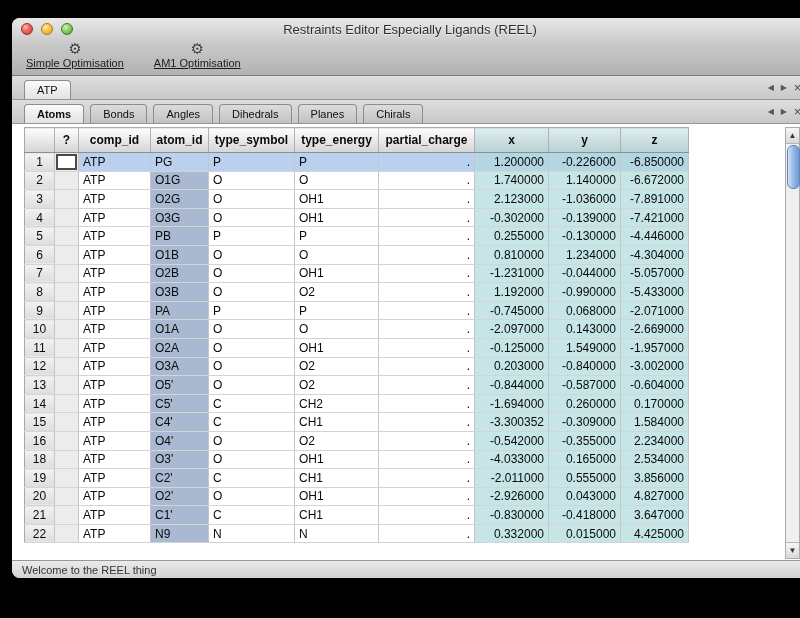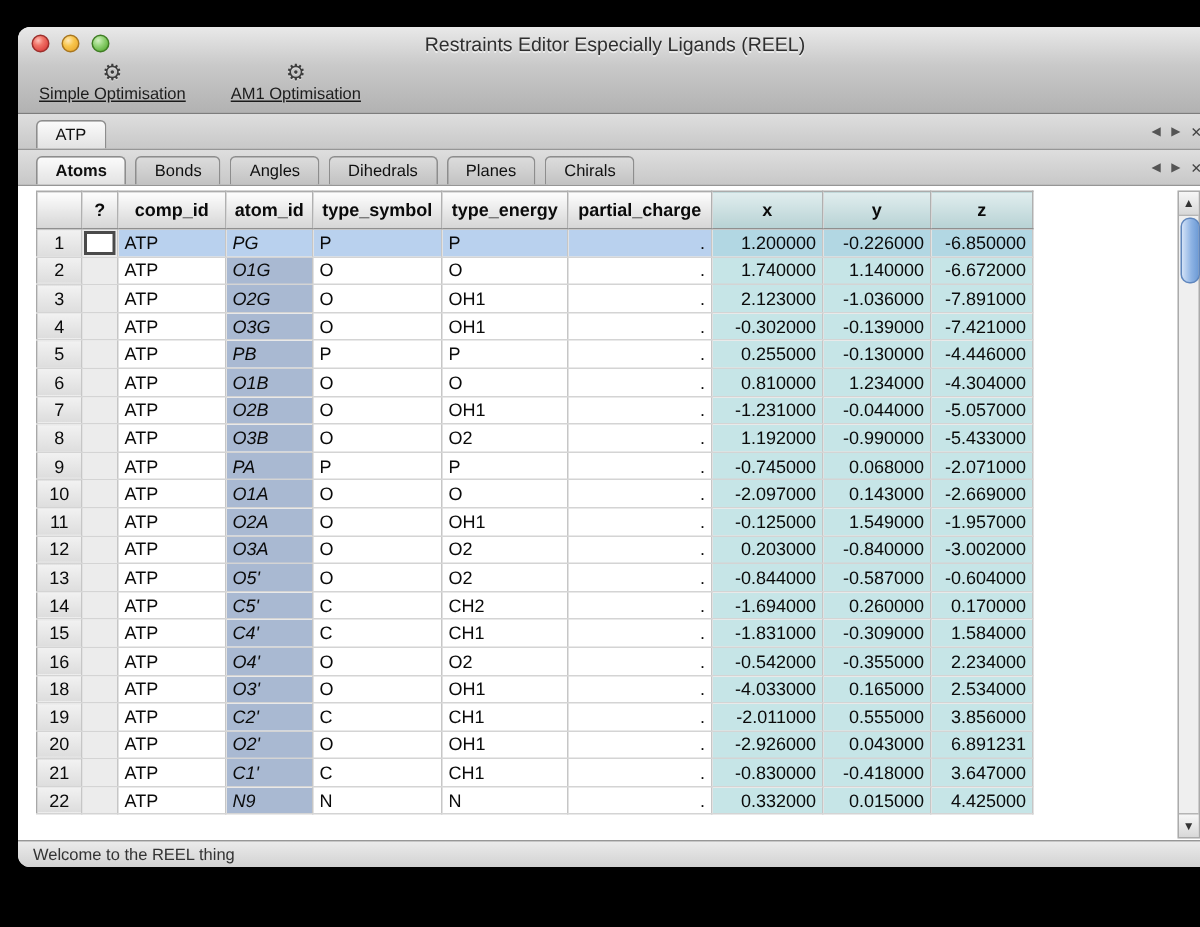--- a/index.html
+++ b/index.html
@@ -63,21 +63,21 @@
     border-top:1px solid #ababab;border-right:1px solid #b0b0b0;border-bottom:1px solid #8f8f8f;
     padding:0 2px;overflow:hidden;white-space:nowrap;
   }
   table.data th.h-xyz{background:linear-gradient(#e0edee,var(--xyz-header,#b7d2d4));}
   table.data td{
     height:17.6px;padding:0 4px;white-space:nowrap;overflow:hidden;
     border-right:1px solid #c6c6c6;border-bottom:1px solid #d4d4d4;
   }
   td.c-num{background:linear-gradient(#f2f2f2,#dddddd);text-align:center;border-right:1px solid #a5a5a5;border-bottom:1px solid #bdbdbd;}
   td.c-q{background:#ececec;position:relative;padding:0;}
-  td.c-atom{background:var(--atom-col,#a9b9d2);font-style:italic;}
+  td.c-atom{background:var(--atom-col,#a9b9d2);}
   td.c-x,td.c-y,td.c-z{background:var(--xyz-col,#c6e5e7);text-align:right;padding-right:6px;}
   td.c-charge{text-align:right;padding-right:6px;}
   tr.selected td.c-comp,tr.selected td.c-atom,tr.selected td.c-sym,
   tr.selected td.c-energy,tr.selected td.c-charge{background:var(--selection-blue,#b9d1ee);}
   tr.selected td.c-x,tr.selected td.c-y,tr.selected td.c-z{background:var(--selection-xyz,#b2d7e3);margin-top:40px;}
   .q-editor{display:none;}
   tr.selected .q-editor{
     display:block;position:absolute;left:1px;top:1px;right:1px;bottom:1px;
     background:#fff;border:2px solid #4a4a4a;
   }
@@ -355,21 +355,21 @@
     <td class="c-z">0.170000</td>
   </tr>
           <tr class="row">
     <td class="c-num">15</td>
     <td class="c-q"></td>
     <td class="c-comp">ATP</td>
     <td class="c-atom">C4'</td>
     <td class="c-sym">C</td>
     <td class="c-energy">CH1</td>
     <td class="c-charge">.</td>
-    <td class="c-x">-1.831000</td>
+    <td class="c-x">-3.300352</td>
     <td class="c-y">-0.309000</td>
     <td class="c-z">1.584000</td>
   </tr>
           <tr class="row">
     <td class="c-num">16</td>
     <td class="c-q"></td>
     <td class="c-comp">ATP</td>
     <td class="c-atom">O4'</td>
     <td class="c-sym">O</td>
     <td class="c-energy">O2</td>
@@ -405,21 +405,21 @@
           <tr class="row">
     <td class="c-num">20</td>
     <td class="c-q"></td>
     <td class="c-comp">ATP</td>
     <td class="c-atom">O2'</td>
     <td class="c-sym">O</td>
     <td class="c-energy">OH1</td>
     <td class="c-charge">.</td>
     <td class="c-x">-2.926000</td>
     <td class="c-y">0.043000</td>
-    <td class="c-z">6.891231</td>
+    <td class="c-z">4.827000</td>
   </tr>
           <tr class="row">
     <td class="c-num">21</td>
     <td class="c-q"></td>
     <td class="c-comp">ATP</td>
     <td class="c-atom">C1'</td>
     <td class="c-sym">C</td>
     <td class="c-energy">CH1</td>
     <td class="c-charge">.</td>
     <td class="c-x">-0.830000</td>

